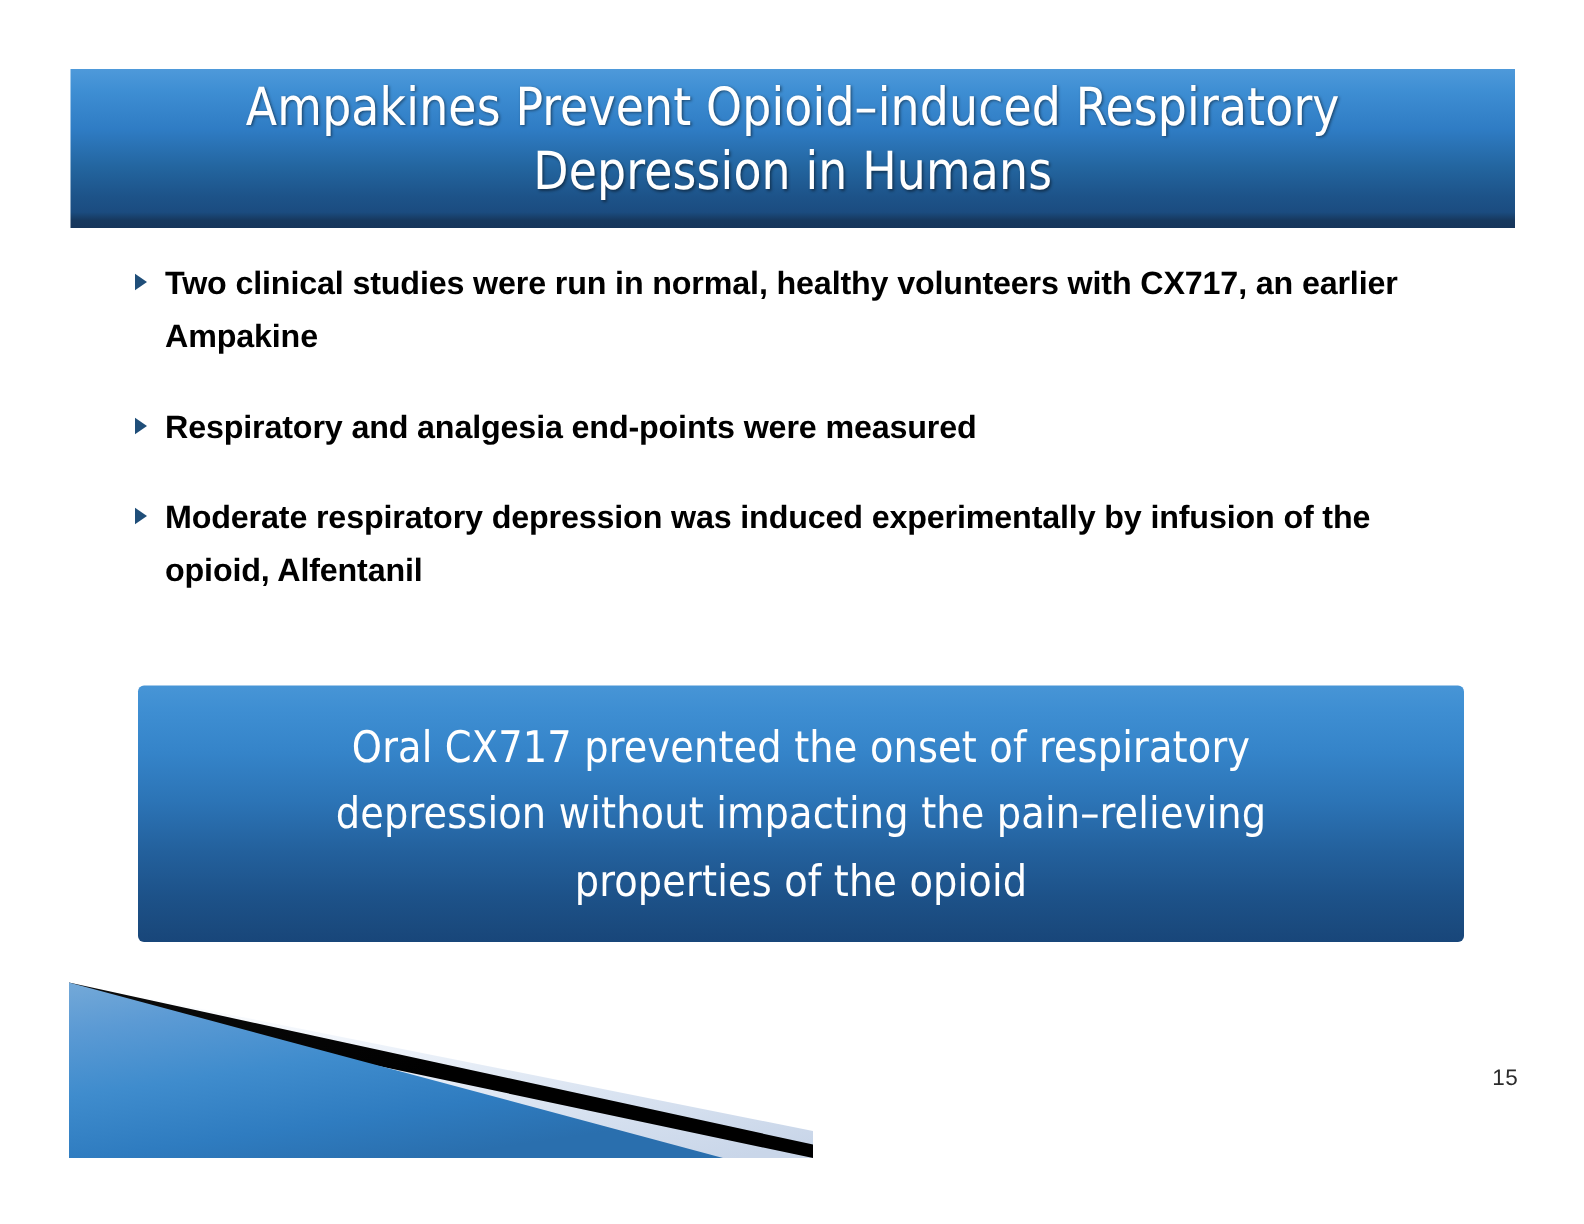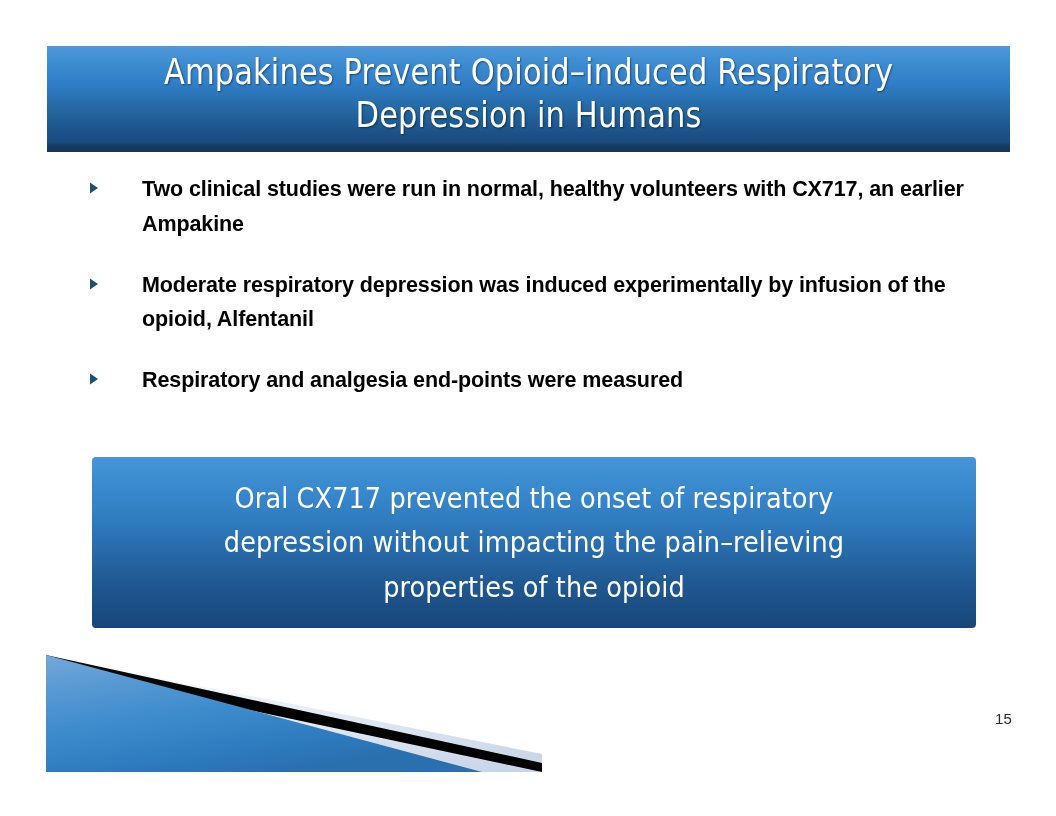--- a/index.html
+++ b/index.html
@@ -61,21 +61,20 @@
   #bullet-list {
     position: absolute;
     left: 88px;
     top: 172px;
     width: 890px;
   }
   .bullet-row {
     display: flex;
     align-items: flex-start;
     margin-bottom: 26px;
-    gap: 32px;
   }
   .bullet-marker {
     flex: 0 0 auto;
     width: 22px;
     padding-top: 9px;
     line-height: 0;
   }
   .bullet-marker svg { display: block; }
   .bullet-text {
     flex: 1 1 auto;
@@ -179,30 +178,30 @@
       </span>
       <span class="bullet-text">Two clinical studies were run in normal, healthy volunteers with CX717, an earlier Ampakine</span>
     </div>
 
     <div class="bullet-row">
       <span class="bullet-marker">
         <svg width="12" height="14" viewBox="0 0 12 14" aria-hidden="true">
           <polygon points="2,1.5 10,7 2,12.5" fill="#1f4e79"></polygon>
         </svg>
       </span>
-      <span class="bullet-text">Moderate respiratory depression was induced experimentally by infusion of the opioid, Alfentanil</span>
+      <span class="bullet-text">Respiratory and analgesia end-points were measured</span>
     </div>
 
     <div class="bullet-row">
       <span class="bullet-marker">
         <svg width="12" height="14" viewBox="0 0 12 14" aria-hidden="true">
           <polygon points="2,1.5 10,7 2,12.5" fill="#1f4e79"></polygon>
         </svg>
       </span>
-      <span class="bullet-text">Respiratory and analgesia end-points were measured</span>
+      <span class="bullet-text">Moderate respiratory depression was induced experimentally by infusion of the opioid, Alfentanil</span>
     </div>
 
   </div>
 
   <div id="callout-box">
     <div id="callout-text">
       <span>Oral CX717 prevented the onset of respiratory</span><br>
       <span>depression without impacting the pain–relieving</span><br>
       <span>properties of the opioid</span>
     </div>

